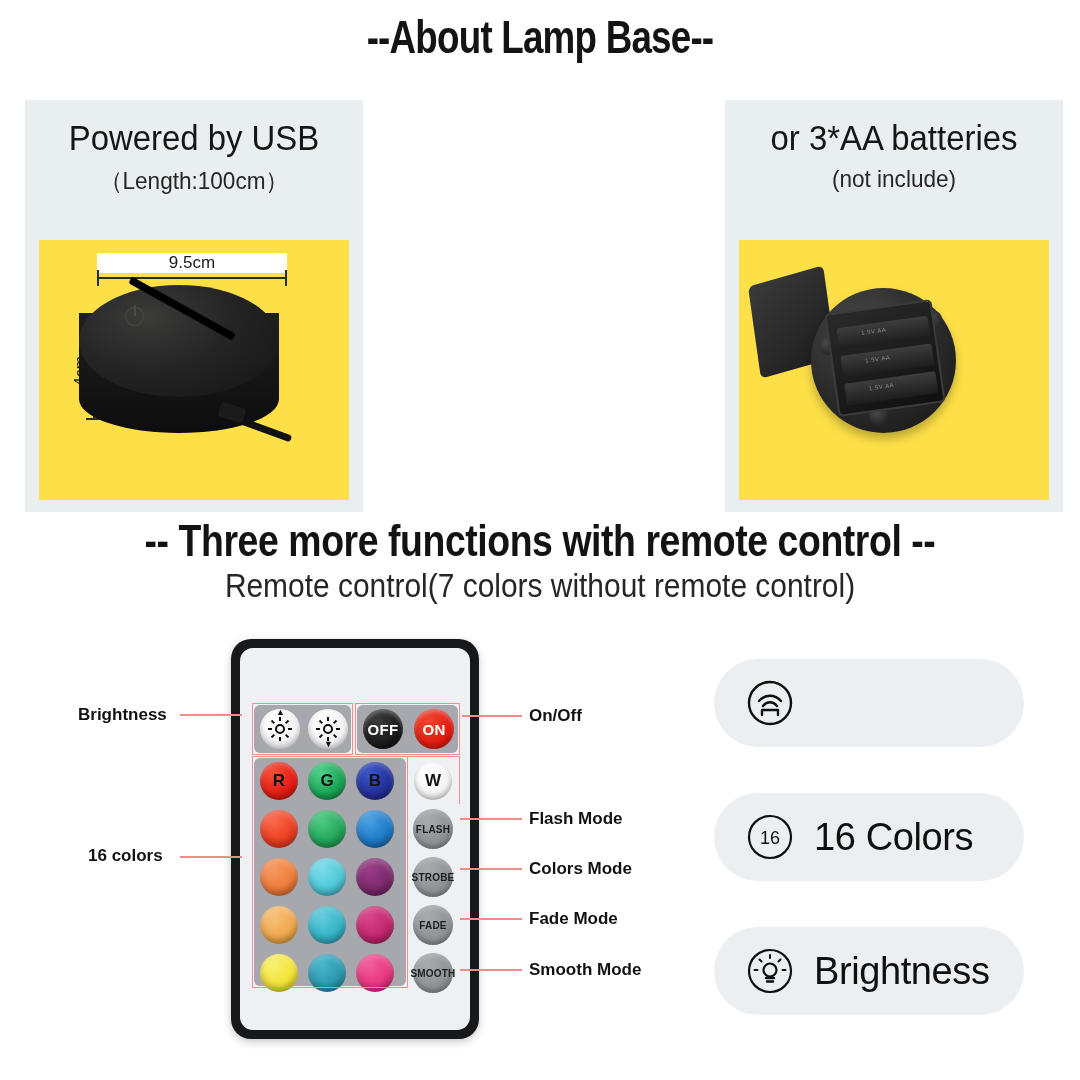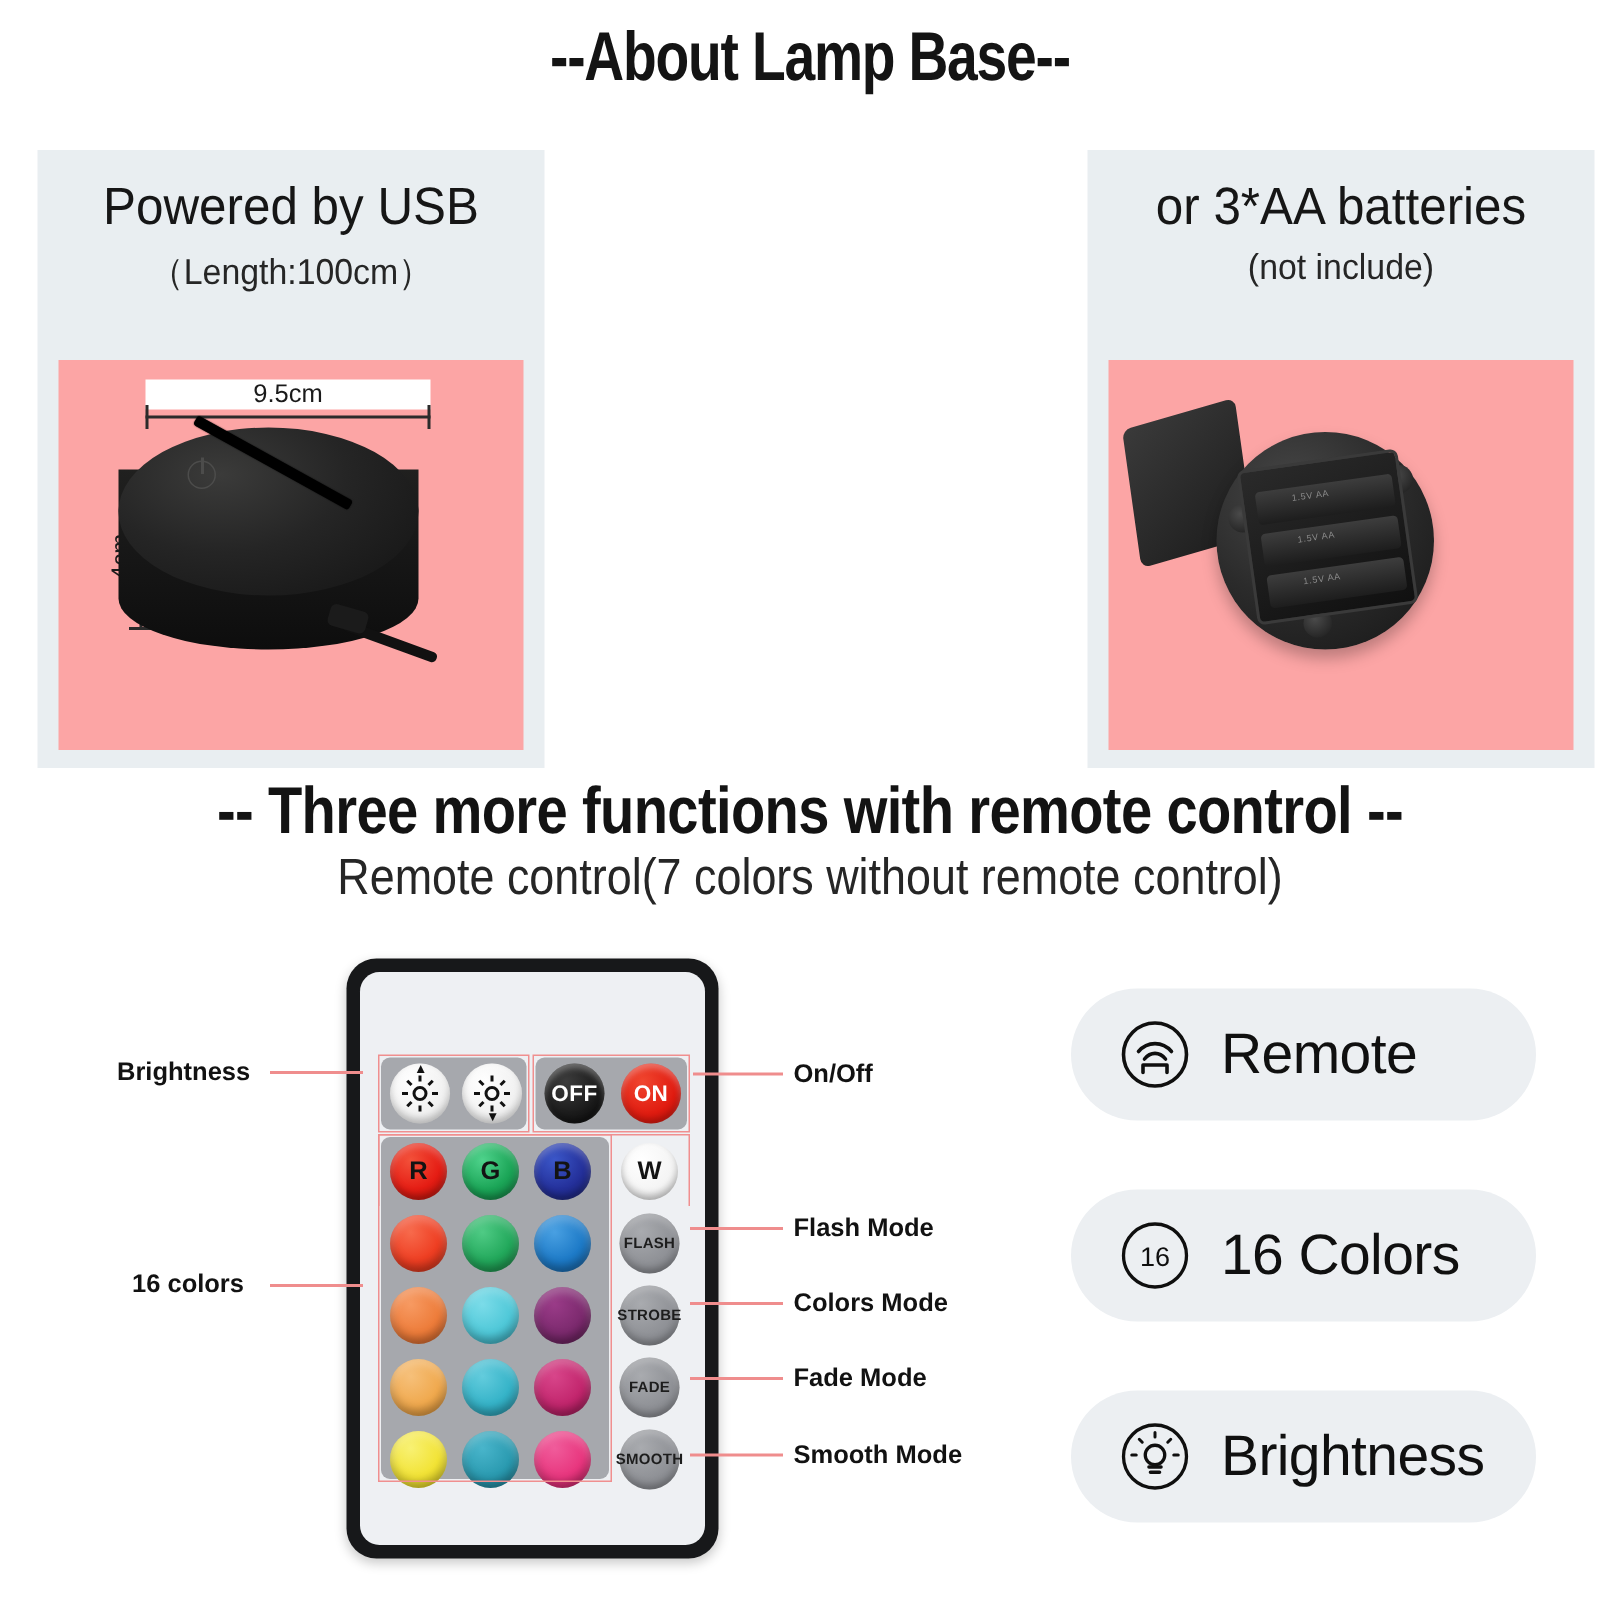--- a/index.html
+++ b/index.html
@@ -30,21 +30,21 @@
     font-size:35px; font-weight:400; color:#161616; line-height:1.05;
     font-family:"Liberation Sans", sans-serif;
     transform: scaleX(0.94); transform-origin:50% 50%;
   }
   .panel-sub {
     font-size:24px; font-weight:400; color:#262626; margin-top:8px;
     transform: scaleX(0.94); transform-origin:50% 50%;
   }
   .panel-photo {
     position:absolute; left:14px; right:14px; top:140px; bottom:12px;
-    background:#fca5a5; overflow:hidden;
+    background:#fde047; overflow:hidden;
   }
 
   
   .dim-top { position:absolute; left:58px; top:18px; width:190px; height:26px; }
   .dim-top .bar { position:absolute; top:19px; left:0; width:190px; height:2px; background:#2b2b2b; }
   .dim-top .cap-l, .dim-top .cap-r { position:absolute; top:12px; width:2px; height:16px; background:#2b2b2b; }
   .dim-top .cap-l { left:0; } .dim-top .cap-r { right:0; }
   .dim-top .txt { position:absolute; top:-5px; left:0; width:190px; text-align:center;
                   font-size:17px; color:#1a1a1a; background:#fff; }
   .dim-left { position:absolute; left:28px; top:100px; width:34px; height:80px; }
@@ -402,21 +402,20 @@
 
     <div class="pill">
       <div class="pill-icon">
         <svg viewBox="0 0 48 48" width="48" height="48" fill="none" stroke="#0f0f0f" stroke-width="2.4">
           <circle cx="24" cy="24" r="21"></circle>
           <path d="M13 22c6-7 16-7 22 0" stroke-linecap="round"></path>
           <path d="M17 27c4-5 10-5 14 0" stroke-linecap="round"></path>
           <path d="M16 36v-5h16v5" stroke-linecap="round" stroke-linejoin="round"></path>
         </svg>
       </div>
-      <div class="pill-text">Remote</div>
     </div>
 
     <div class="pill">
       <div class="pill-icon">
         <svg viewBox="0 0 48 48" width="48" height="48" fill="none" stroke="#0f0f0f" stroke-width="2.2">
           <circle cx="24" cy="24" r="21"></circle>
           <text x="24" y="31" font-size="18" font-family="Liberation Sans, sans-serif" fill="#0f0f0f" stroke="none" text-anchor="middle">16</text>
         </svg>
       </div>
       <div class="pill-text">16 Colors</div>

